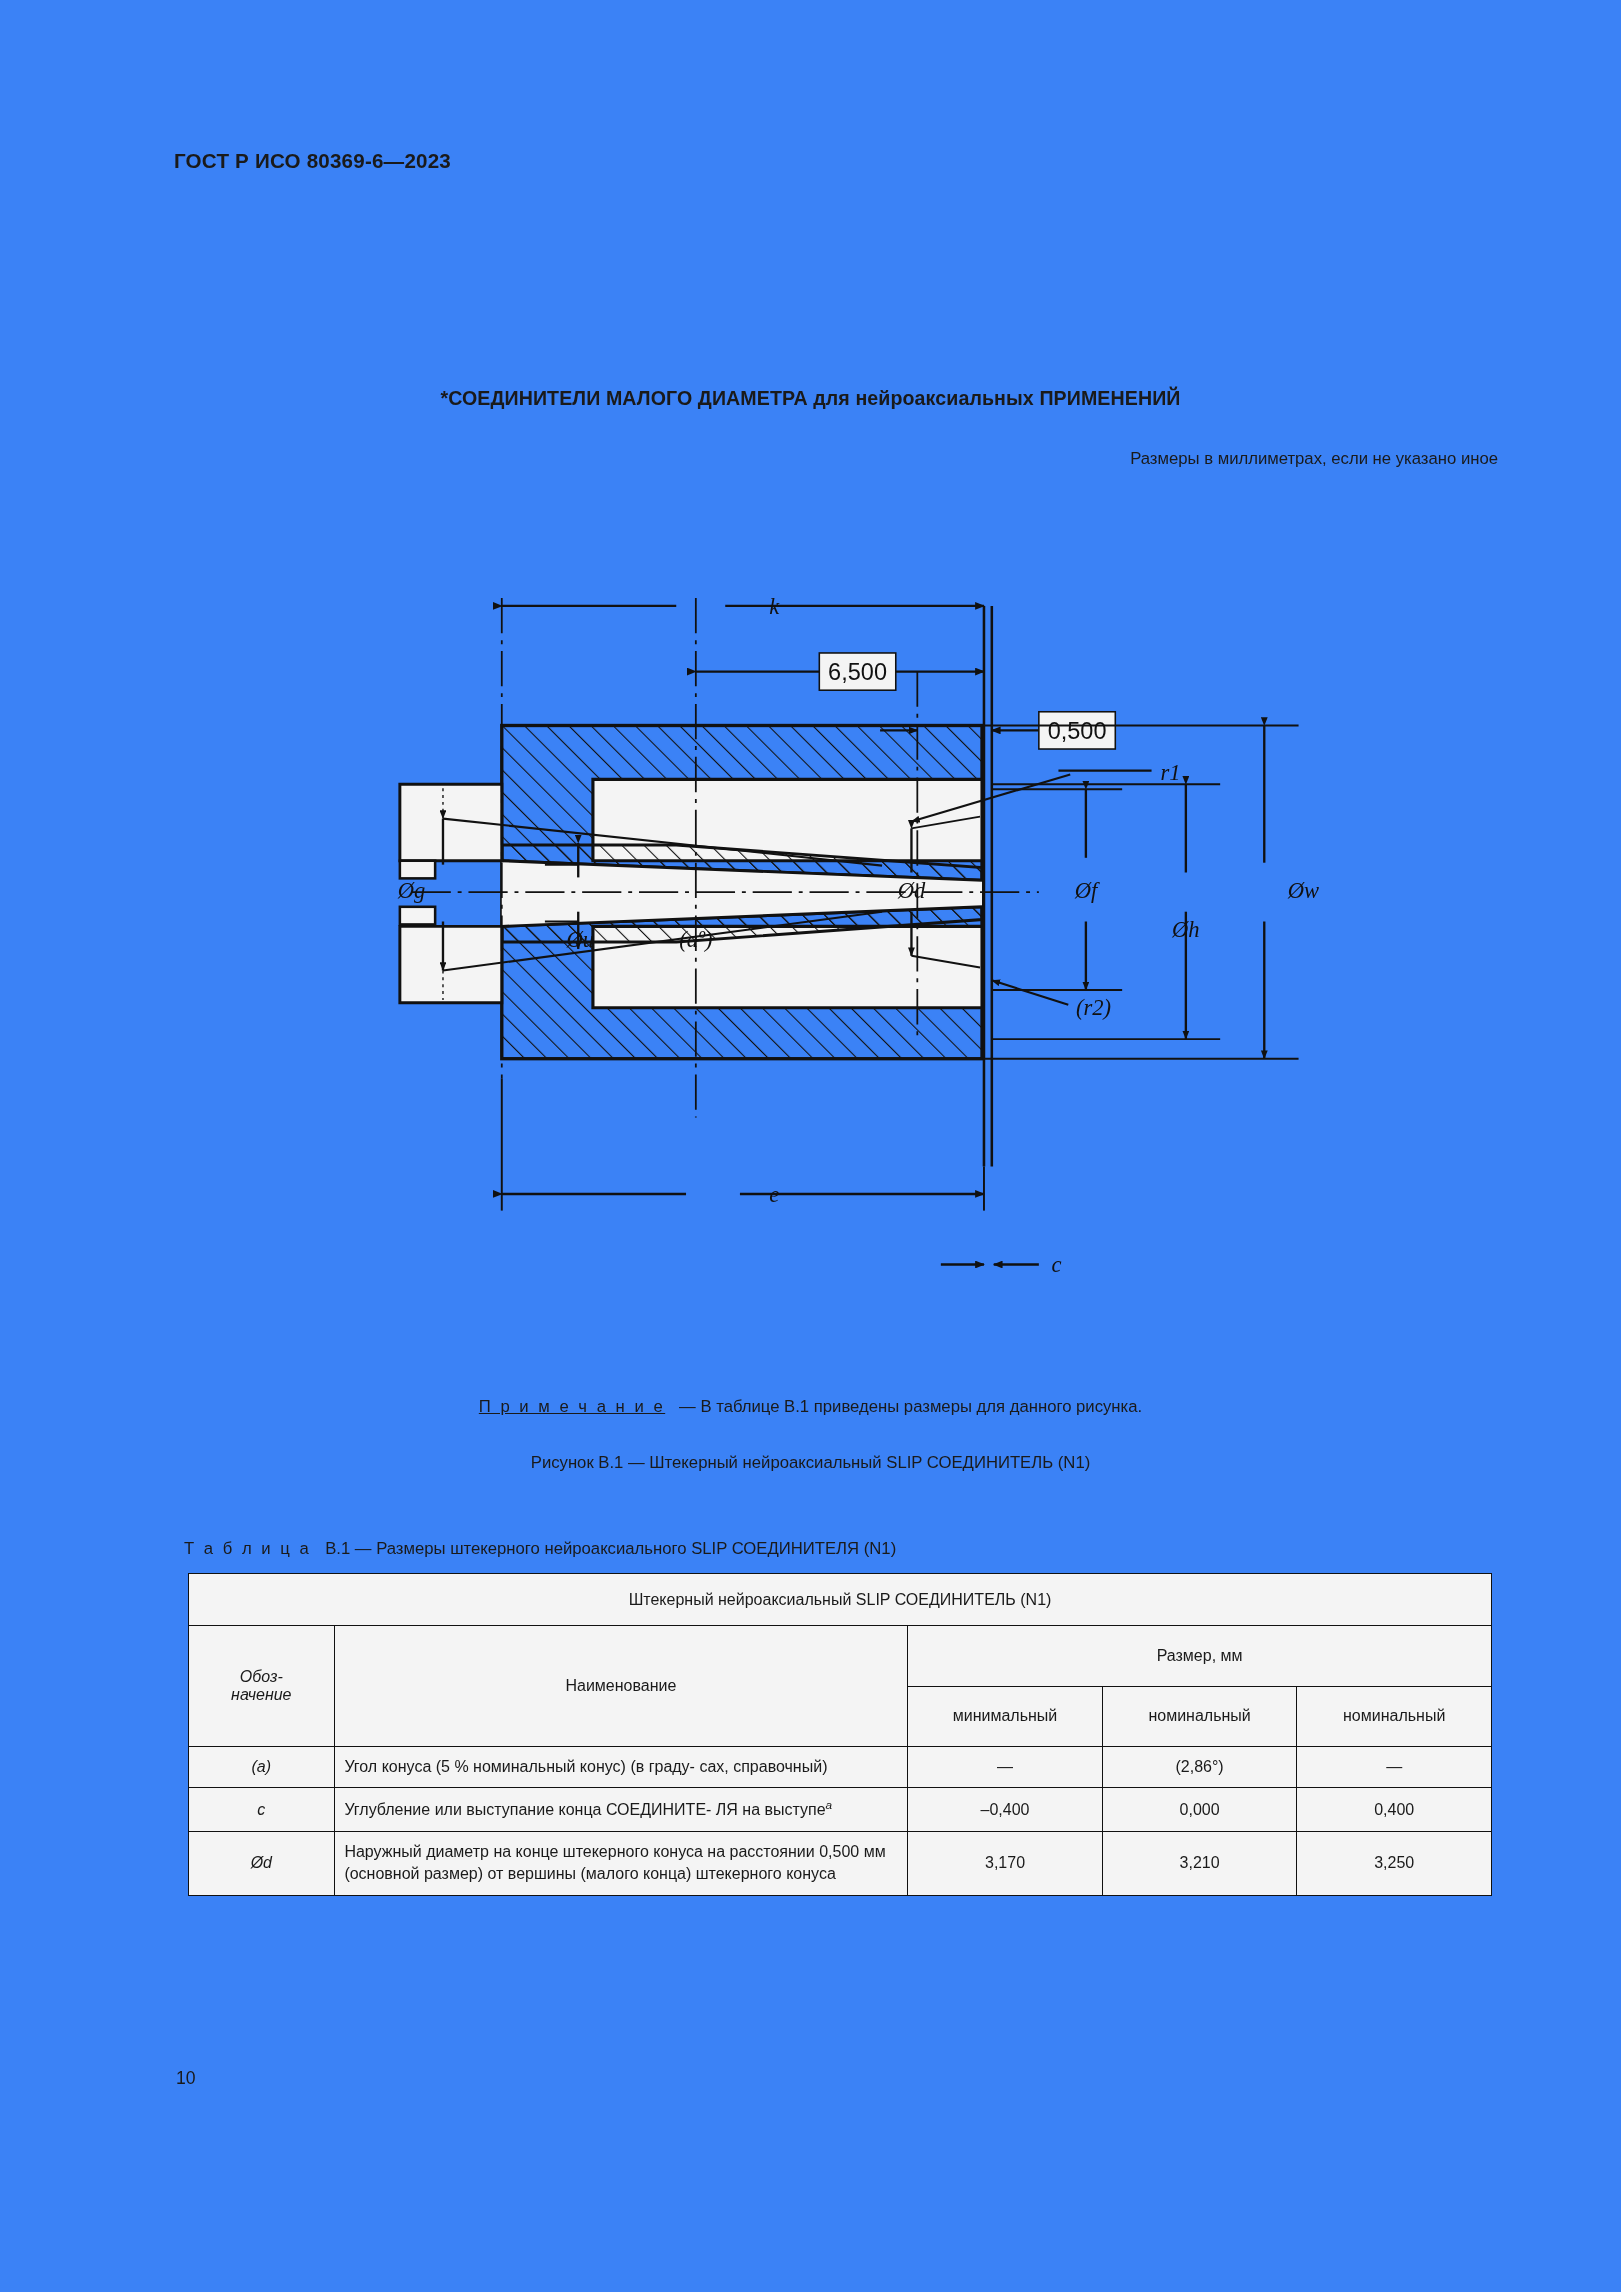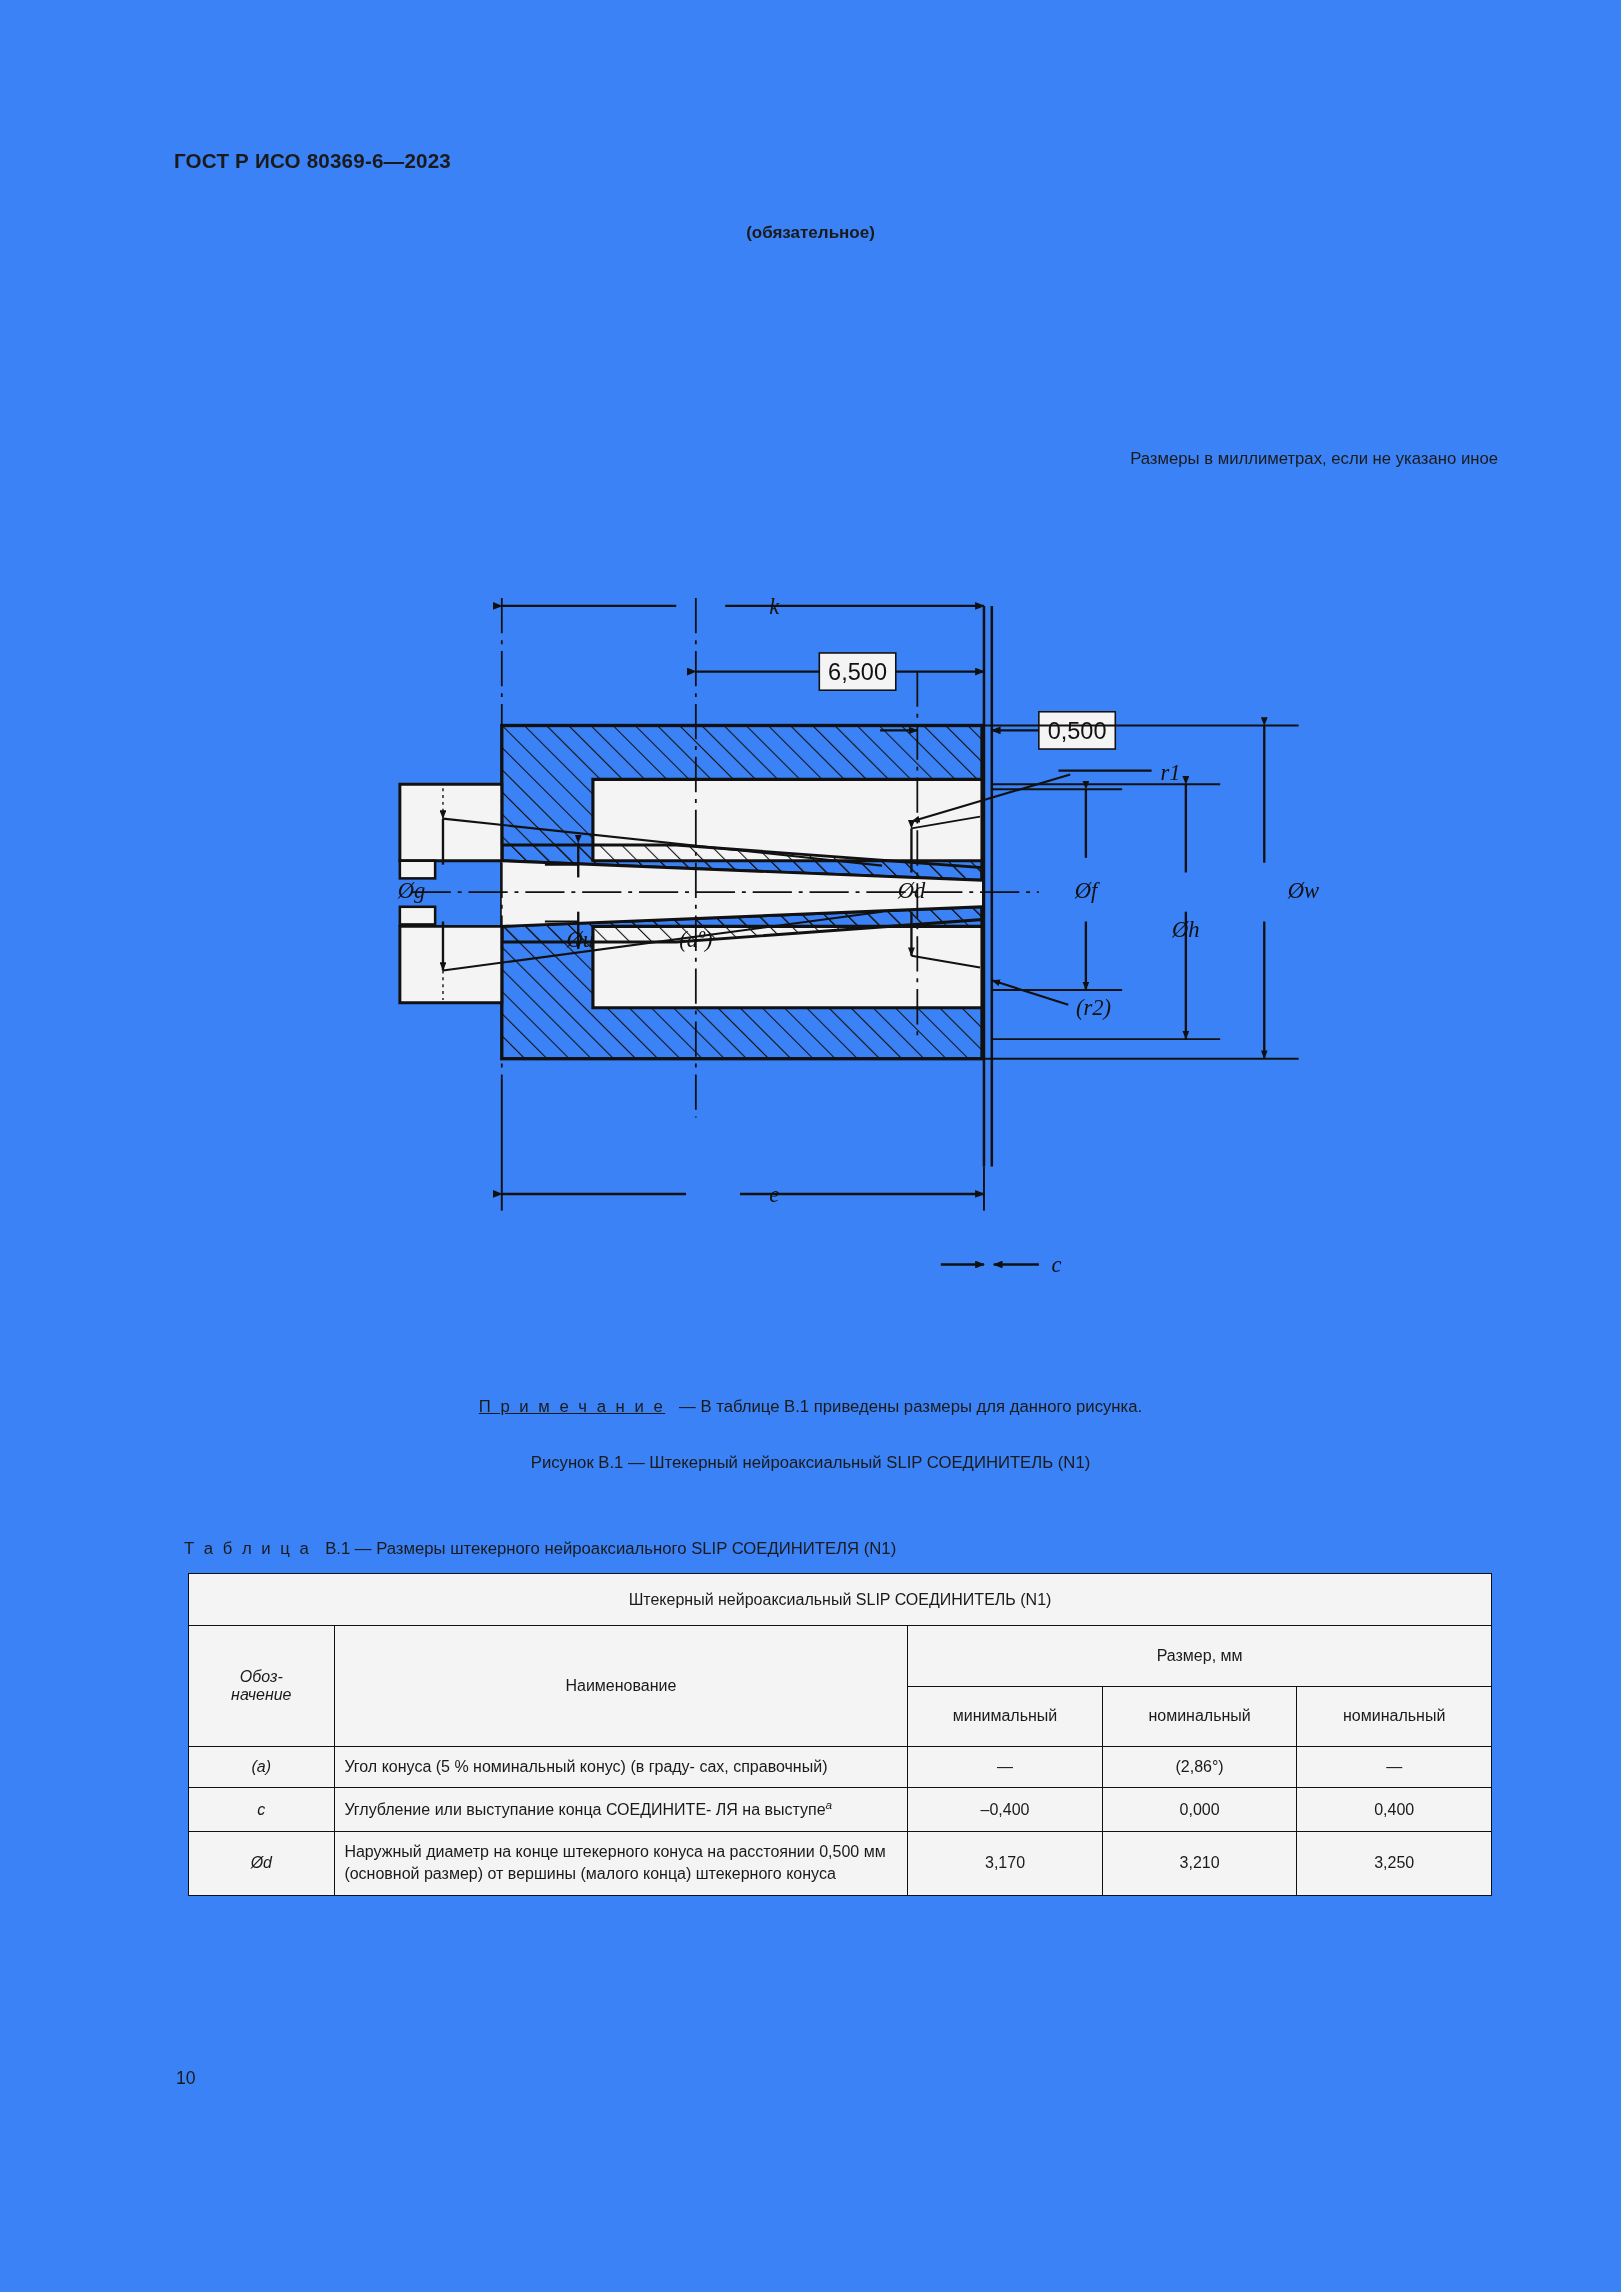--- a/index.html
+++ b/index.html
@@ -145,23 +145,23 @@
   }
 </style>
 </head>
 <body>
 
 <div class="page">
 
   <div class="doc-header">ГОСТ Р ИСО 80369-6—2023</div>
 
   <div class="annex-block">
-    <div class="l2">(обязательное)</div>
   </div>
 
+  <div class="main-title">*СОЕДИНИТЕЛИ МАЛОГО ДИАМЕТРА для нейроаксиальных ПРИМЕНЕНИЙ</div>
 
   <div class="units-note">Размеры в миллиметрах, если не указано иное</div>
 
   <div class="figure">
     <svg width="1621" height="863" viewBox="0 0 1654 880" xmlns="http://www.w3.org/2000/svg">
       <defs>
         <pattern id="hatch" width="16" height="16" patternTransform="rotate(-45)" patternUnits="userSpaceOnUse">
           <line x1="0" y1="0" x2="0" y2="16" stroke="#111" stroke-width="2.2"></line>
         </pattern>
         <marker id="arr" markerWidth="10" markerHeight="8" refX="9" refY="4" orient="auto" markerUnits="userSpaceOnUse">

